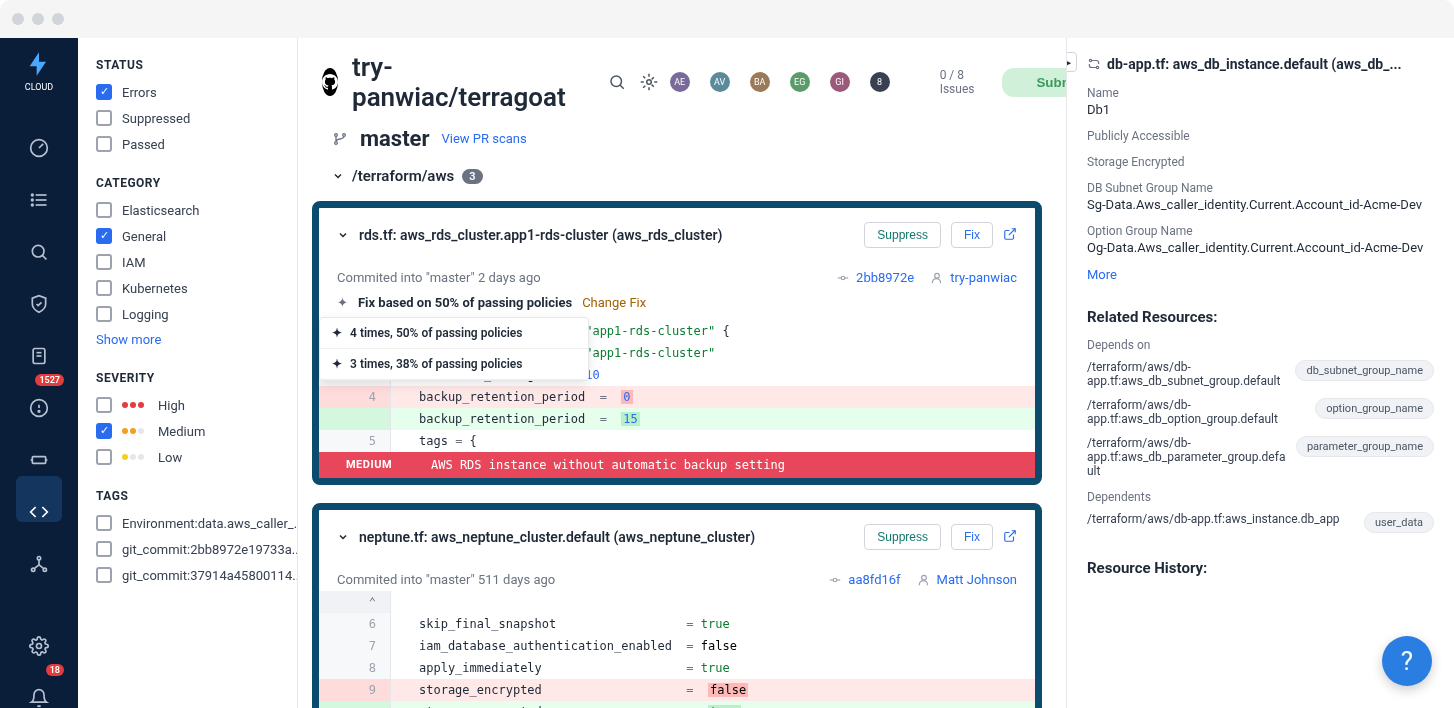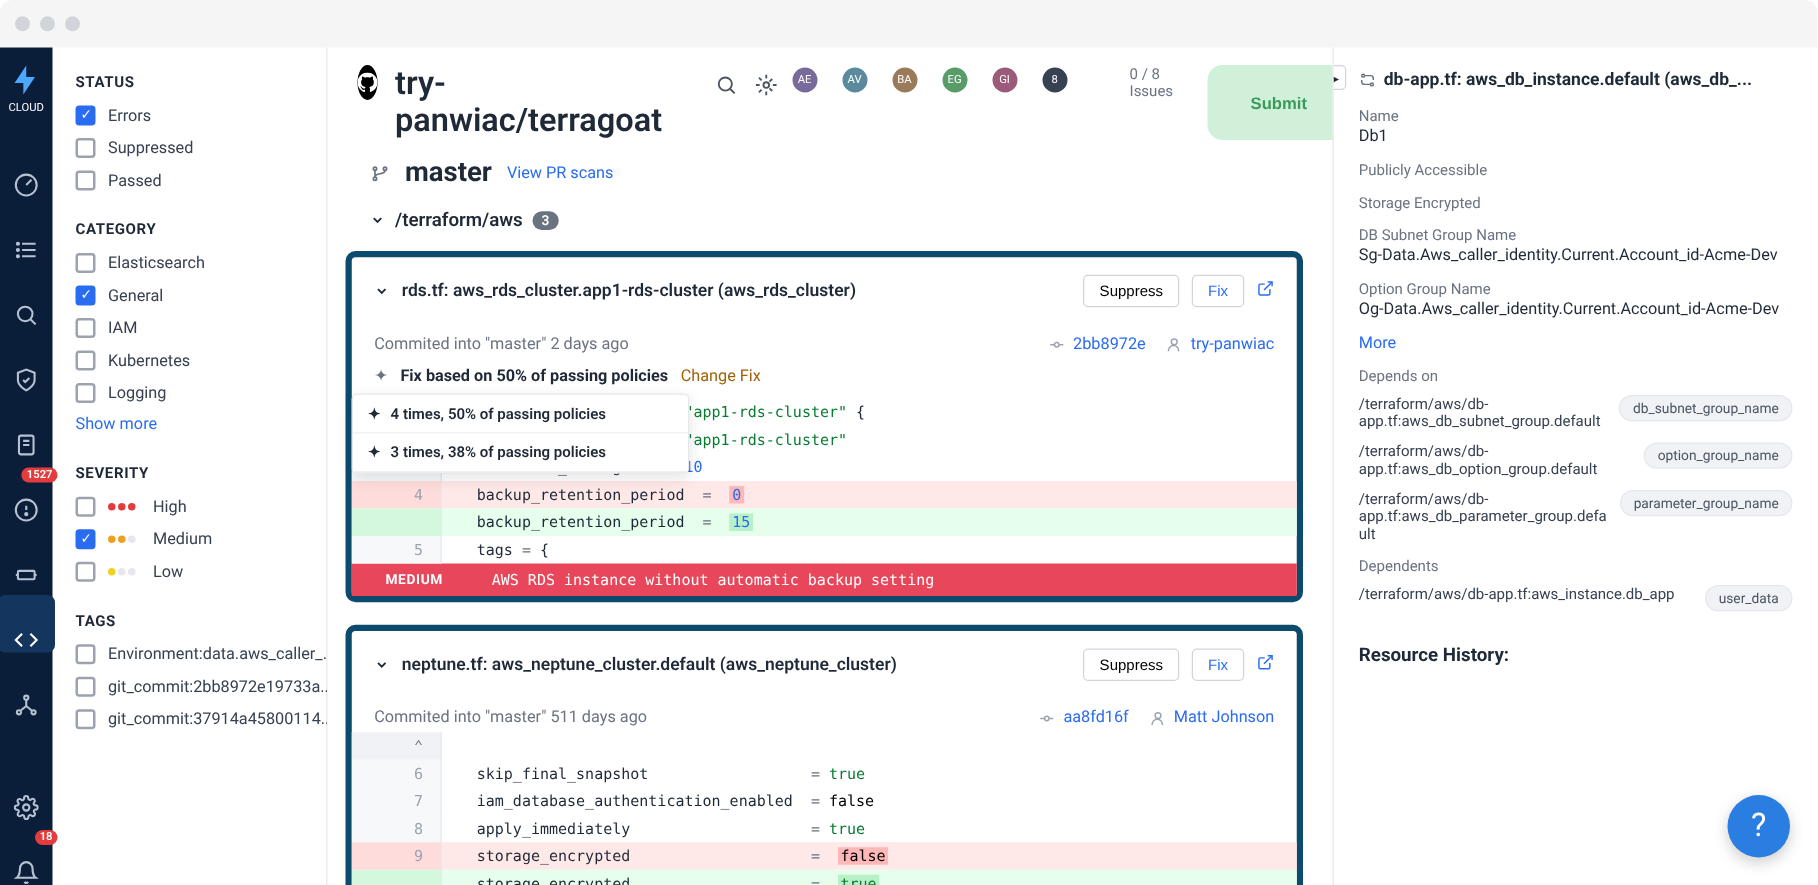--- a/index.html
+++ b/index.html
@@ -1,62 +1,62 @@
 <!DOCTYPE html>
 <html><head>
 <meta charset="utf-8">
 <style>
 * { box-sizing: border-box; margin: 0; padding: 0; }
 body { font-family: -apple-system, BlinkMacSystemFont, "Segoe UI", Roboto, sans-serif; font-size: 13px; color: #1f2937; background: #fff; overflow: hidden; }
 .window-chrome { height: 38px; background: #f5f5f5; display: flex; align-items: center; padding: 0 12px; gap: 8px; border-radius: 10px 10px 0 0; }
 .traffic-light { width: 12px; height: 12px; border-radius: 50%; background: #d1d5db; }
 .app { display: flex; height: 670px; }
-.nav-rail { width: 42px; background: #0b1e39; display: flex; flex-direction: column; align-items: center; padding-top: 12px; gap: 6px; position: relative; }
+.nav-rail { width: 78px; background: #0b1e39; display: flex; flex-direction: column; align-items: center; padding-top: 12px; gap: 6px; position: relative; }
 .nav-rail .logo { color: #fff; font-size: 9px; text-align: center; margin-bottom: 14px; }
 .nav-rail .logo svg { display: block; margin: 0 auto 4px; }
 .nav-item { width: 46px; height: 46px; display: flex; align-items: flex-end; justify-content: center; color: #b6c2d2; border-radius: 6px; position: relative; cursor: pointer; }
 .nav-item.active { background: #14365e; color: #fff; }
 .nav-item .badge { position: absolute; top: 2px; right: -2px; background: #e43c3c; color: #fff; font-size: 9px; padding: 1px 4px; border-radius: 8px; font-weight: 600; }
 .nav-item.bottom { margin-top: auto; }
 
 .filters { width: 220px; border-right: 1px solid #e5e7eb; padding: 20px 18px; overflow-y: auto; }
 .filters h4 { font-size: 12px; font-weight: 700; letter-spacing: 0.5px; margin-bottom: 12px; color: #1f2937; }
 .filters .group { margin-bottom: 24px; }
 .check-row { display: flex; align-items: center; gap: 10px; margin-bottom: 10px; font-size: 13px; color: #374151; cursor: pointer; }
 .checkbox { width: 16px; height: 16px; border: 2px solid #9ca3af; border-radius: 3px; flex-shrink: 0; }
 .checkbox.checked { background: #2a6cf0; border-color: #2a6cf0; position: relative; }
 .checkbox.checked::after { content: "✓"; color: #fff; font-size: 11px; position: absolute; top: -1px; left: 2px; }
 .show-more { color: #2a6cf0; font-size: 13px; cursor: pointer; }
 .sev-dots { display: inline-flex; gap: 2px; margin-right: 4px; }
 .sev-dots span { width: 6px; height: 6px; border-radius: 50%; }
 
 .main { flex: 1; display: flex; flex-direction: column; overflow: hidden; }
-.top-bar { display: flex; padding: 14px 24px; gap: 14px; }
+.top-bar { display: flex; align-items: center; padding: 14px 24px; gap: 14px; }
 .repo-icon { width: 28px; height: 28px; background: #000; border-radius: 50%; display: flex; align-items: center; justify-content: center; color: #fff; }
 .repo-name { font-size: 26px; font-weight: 600; }
 .top-bar .spacer { flex: 1; }
 .icon-btn { width: 32px; height: 32px; display: flex; align-items: center; justify-content: center; cursor: pointer; color: #4b5563; }
 .avatars { display: flex; gap: 20px; }
 .avatars .av { width: 24px; height: 24px; border-radius: 50%; background: #6b7280; color: #fff; font-size: 9px; display: flex; align-items: center; justify-content: center; margin-left: -4px; border: 2px solid #fff; }
 .avatars .av.more { background: #374151; }
 .progress-line { width: 80px; height: 3px; background: #e5e7eb; border-radius: 2px; margin: 0 10px; }
 .issue-count { font-size: 12px; color: #6b7280; }
 .submit-btn { background: #d0f0da; color: #3b9b5a; border: none; padding: 7px 34px; border-radius: 12px; font-weight: 600; cursor: pointer; margin-left: 14px; }
 
 .branch-row { display: flex; align-items: center; gap: 12px; padding: 0 34px 10px; }
 .branch-row .branch { font-size: 22px; font-weight: 700; }
 .branch-row .link { color: #2a6cf0; font-size: 13px; }
 .path-row { display: flex; align-items: center; gap: 8px; padding: 6px 34px 16px; font-size: 15px; font-weight: 600; }
 .path-row .count-badge { background: #6b7280; color: #fff; font-size: 11px; padding: 1px 7px; border-radius: 10px; }
 
 .content-scroll { flex: 1; overflow-y: auto; padding: 0 24px 20px 14px; }
-.issue-card { border: 5px solid #0c4a6e; border-radius: 8px; margin-bottom: 18px; }
+.issue-card { border: 7px solid #0c4a6e; border-radius: 8px; margin-bottom: 18px; }
 .issue-head { display: flex; align-items: center; padding: 14px 18px; gap: 10px; }
 .issue-head .title { font-weight: 600; flex: 1; font-size: 14px; }
-.btn-sm { border: 1px solid #d1d5db; background: #fff; padding: 5px 12px; border-radius: 4px; font-size: 12px; color: #000000; cursor: pointer; }
+.btn-sm { border: 1px solid #d1d5db; background: #fff; padding: 5px 12px; border-radius: 4px; font-size: 12px; color: #0f766e; cursor: pointer; }
 .btn-sm.fix { color: #2a6cf0; }
 .ext-link { color: #2a6cf0; cursor: pointer; }
 .commit-row { display: flex; align-items: center; padding: 8px 18px 4px; font-size: 13px; color: #6b7280; }
 .commit-row .hash { color: #2a6cf0; margin-right: 16px; }
 .commit-row .author { color: #2a6cf0; }
 .commit-row .spacer { flex: 1; }
 .fix-row { display: flex; align-items: center; padding: 6px 18px 10px; font-size: 13px; gap: 10px; }
 .fix-row .sparkle { color: #6b7280; }
 .fix-row .change { color: #a16207; cursor: pointer; }
 .fix-dropdown { position: absolute; background: #fff; border: 1px solid #e5e7eb; border-radius: 4px; box-shadow: 0 4px 12px rgba(0,0,0,0.1); z-index: 10; width: 270px; }
@@ -489,20 +489,21 @@
         <div class="field-label">Name</div>
         <div class="field-value">Db1</div>
         <div class="field-label">Publicly Accessible</div>
         <div class="field-label">Storage Encrypted</div>
         <div class="field-label">DB Subnet Group Name</div>
         <div class="field-value">Sg-Data.Aws_caller_identity.Current.Account_id-Acme-Dev</div>
         <div class="field-label">Option Group Name</div>
         <div class="field-value">Og-Data.Aws_caller_identity.Current.Account_id-Acme-Dev</div>
       </div>
     <div class="more">More</div>
+    <div class="section-title">Related Resources:</div>
     <div class="field-label">Depends on</div>
     <div id="deps-list" style="margin-top:8px">
         <div class="dep-row">
           <div class="path">/terraform/aws/db-app.tf:aws_db_subnet_group.default</div>
           <div class="tag">db_subnet_group_name</div>
         </div>
         <div class="dep-row">
           <div class="path">/terraform/aws/db-app.tf:aws_db_option_group.default</div>
           <div class="tag">option_group_name</div>
         </div>

